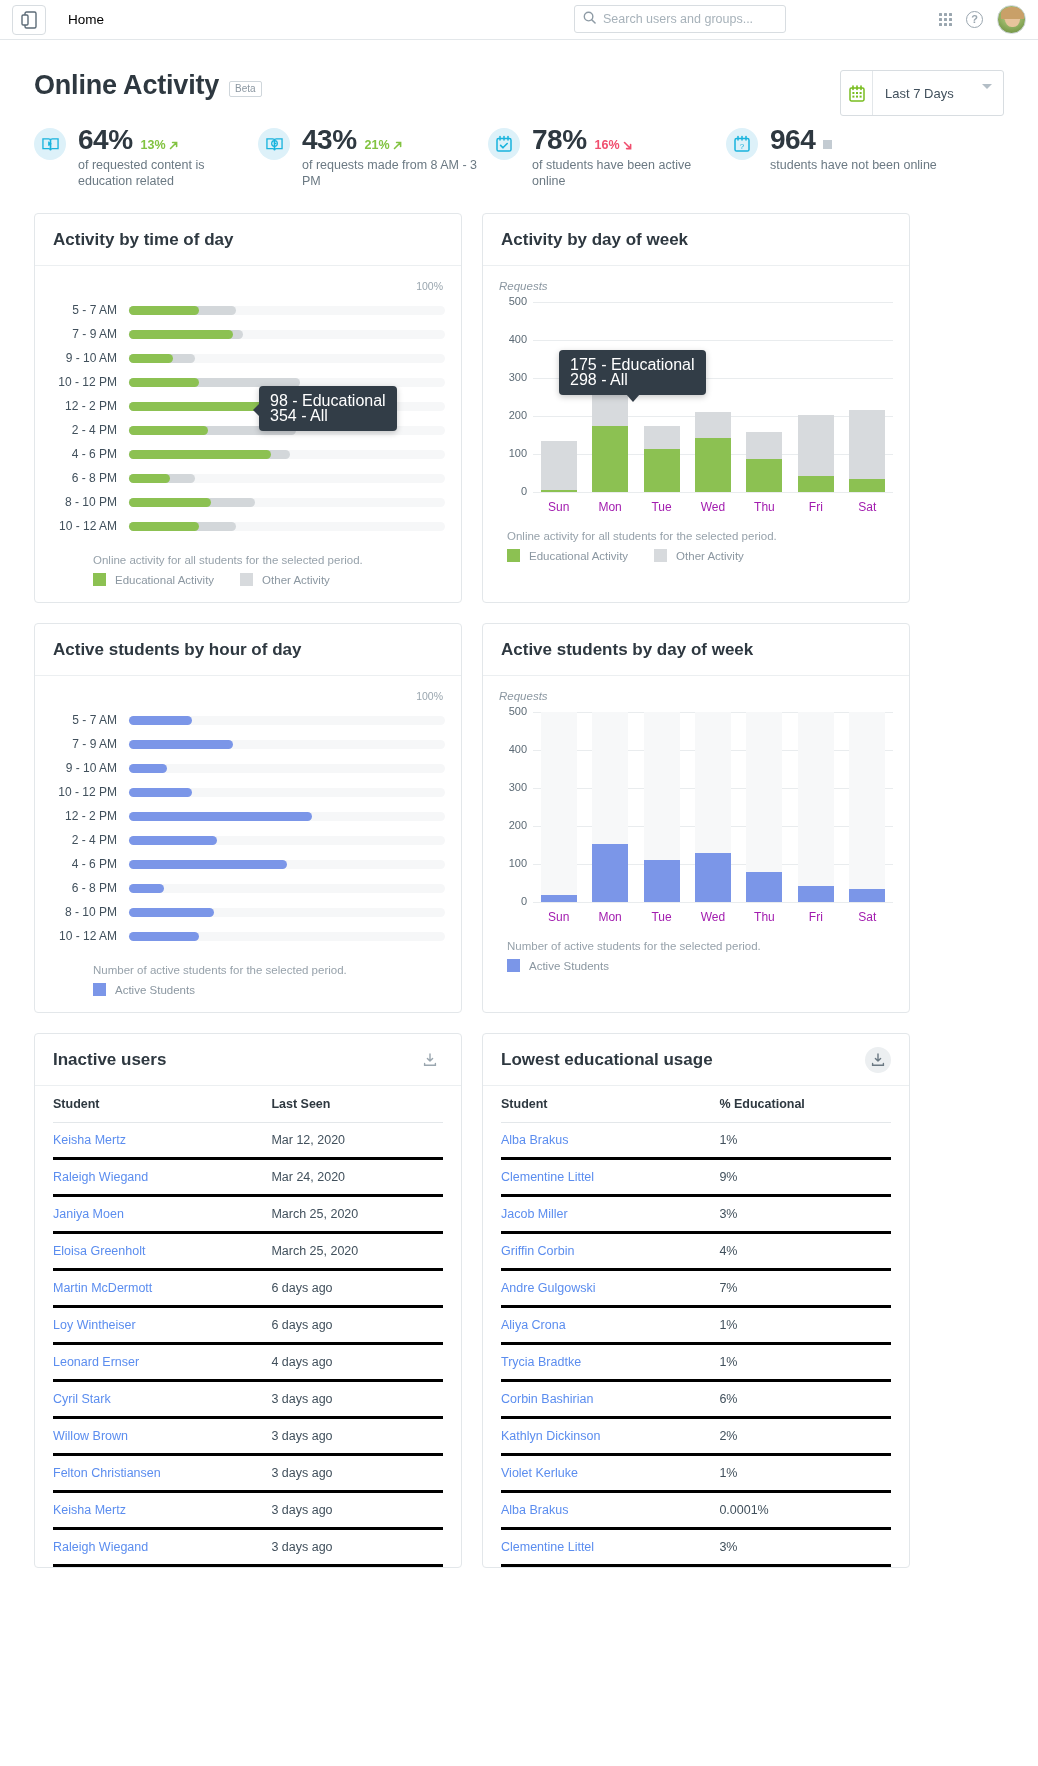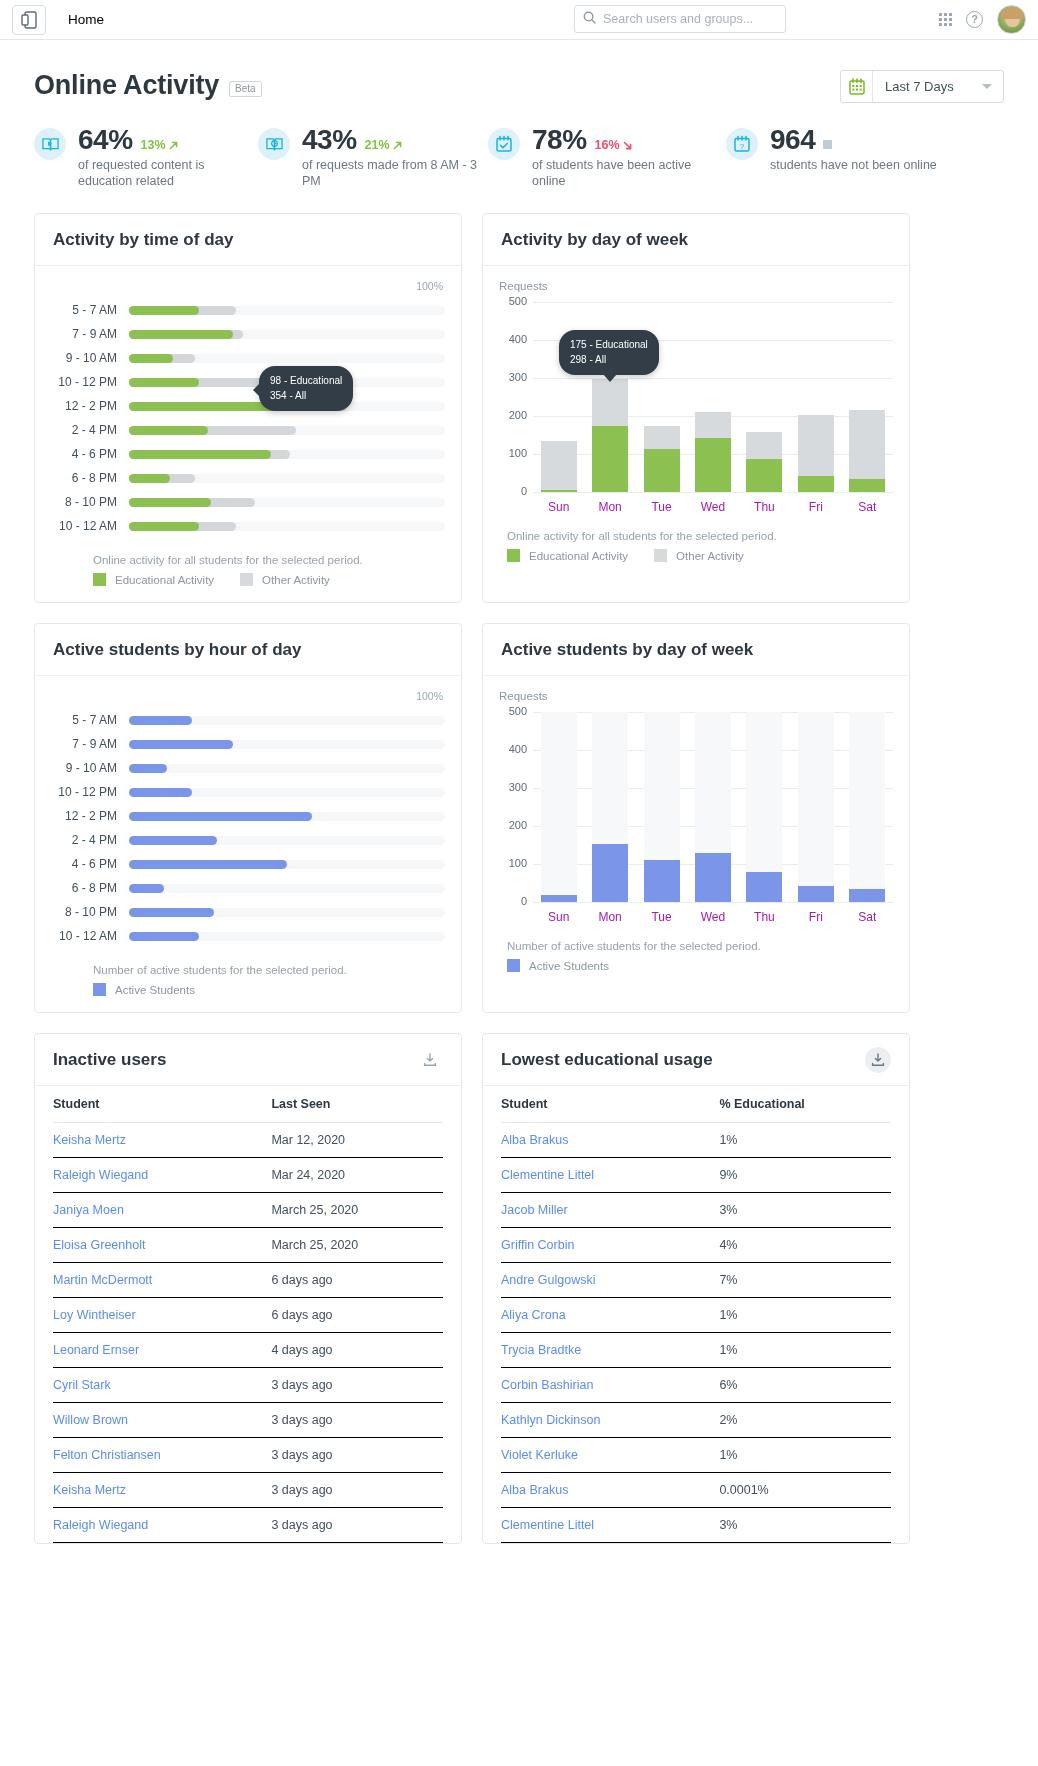--- a/index.html
+++ b/index.html
@@ -85,21 +85,21 @@
     justify-content: space-between;
     height: 78px;
   }
   .page-title-wrap { display: flex; align-items: baseline; gap: 10px; }
   .page-title { font-size: 27px; font-weight: bold; color: #2e3840; letter-spacing: -0.2px; }
   .beta-badge {
     font-size: 10px; color: #8b97a1; border: 1px solid #cfd6db;
     border-radius: 2px; padding: 1px 5px 2px 5px; position: relative; top: -2px;
   }
   .daterange {
-    display: flex; align-items: stretch; height: 33px;
+    display: flex; align-items: stretch; height: 46px;
     border: 1px solid #d8dde1; border-radius: 3px; background: #fff; overflow: hidden;
   }
   .daterange .cal {
     width: 32px; display:flex; align-items:center; justify-content:center;
     border-right: 1px solid #e3e7ea;
   }
   .daterange .label {
     display:flex; align-items:center; font-size: 13px; color: #41505c;
     padding: 0 36px 0 12px; position: relative; min-width: 130px;
   }
@@ -155,62 +155,62 @@
   .hb-edu { position: absolute; left: 0; top: 0; height: 9px; background: #8cc152; border-radius: 5px; }
   .hb-blue { position: absolute; left: 0; top: 0; height: 9px; background: #7b96e8; border-radius: 5px; }
 
   .chart-foot { margin-top: 16px; padding-left: 42px; }
   .chart-foot .note { font-size: 11.5px; color: #97a2ab; }
   .legend { display: flex; gap: 26px; margin-top: 7px; align-items: center; }
   .legend-item { display: flex; align-items: center; gap: 9px; font-size: 11.5px; color: #8b97a1; }
   .swatch { width: 13px; height: 13px; display: block; }
 
   
-  .col-axis-title { font-size: 11.5px; color: #8b97a1; margin-bottom: 10px; }
+  .col-axis-title { font-size: 11.5px; color: #8b97a1; margin-bottom: 10px; font-style: italic; }
   .col-chart { position: relative; height: 212px; padding-left: 34px; }
   .col-gridline { position: absolute; left: 34px; right: 0; height: 1px; background: #e9ecee; }
   .col-gridline span {
     position: absolute; left: -34px; top: -7px; width: 28px; text-align: right;
     font-size: 11px; color: #5d6b76;
   }
   .col-plot { position: absolute; left: 34px; right: 0; top: 0; bottom: 22px; display: flex; }
   .col-slot { flex: 1; position: relative; display: flex; align-items: flex-end; justify-content: center; }
   .col-bg { position:absolute; left:50%; transform: translateX(-50%); bottom:0; width: 36px; background: #f7f8f9;}
   .col-stack { position: relative; width: 36px; display: flex; flex-direction: column; justify-content: flex-end; }
   .col-other { background: #d7dadd; width: 100%; }
   .col-edu { background: #8cc152; width: 100%; }
   .col-blue { background: #7b96e8; width: 100%; }
   .col-xlabels { position: absolute; left: 34px; right: 0; bottom: 0; display: flex; }
   .col-xlabels div { flex: 1; text-align: center; font-size: 12px; color: #a21caf; }
 
   
   .tooltip {
     position: absolute; background: #323d47; color: #fff;
-    border-radius: 16px; padding: 7px 11px 8px 11px; font-size: 10px; line-height: 15px;
-    box-shadow: 0 2px 6px rgba(0,0,0,0.22); white-space: nowrap; z-index: 10;
+    border-radius: 4px; padding: 7px 11px 8px 11px; font-size: 16px; line-height: 15px;
+    box-shadow: 0 2px 6px rgba(0,0,0,0.22); white-space: nowrap; z-index: 10; margin-top: 20px;
   }
   .tt-arrow-left::after {
     content:""; position:absolute; left:-6px; top: 17px;
     border-top:7px solid transparent; border-bottom:7px solid transparent; border-right:7px solid #323d47;
   }
   .tt-arrow-down::after {
     content:""; position:absolute; left: 50%; margin-left:-6px; bottom:-7px;
     border-left:7px solid transparent; border-right:7px solid transparent; border-top:8px solid #323d47;
   }
 
   
   .dl-btn { width: 26px; height: 26px; display:flex;align-items:center;justify-content:center; border-radius:50%; }
   .dl-btn.active { background: #eceff1; }
   table { width: 100%; border-collapse: collapse; }
   thead th {
     text-align: left; font-size: 12.5px; font-weight: bold; color: #2e3840;
     padding: 11px 0 11px 0; border-bottom: 1px solid #e3e7ea;
   }
   tbody td {
-    font-size: 12.5px; padding: 10px 0 10px 0; border-bottom: 1px solid #000000;
+    font-size: 12.5px; padding: 10px 0 10px 0; border-bottom: 3px solid #000000;
   }
   tbody td.name a { color: #5b8def; text-decoration: none; }
   tbody td.val { color: #41505c; }
   .tbl-wrap { padding: 0 18px; }
   .col-1 { width: 56%; }
 </style>
 </head>
 <body>
 
 <div class="topbar">

